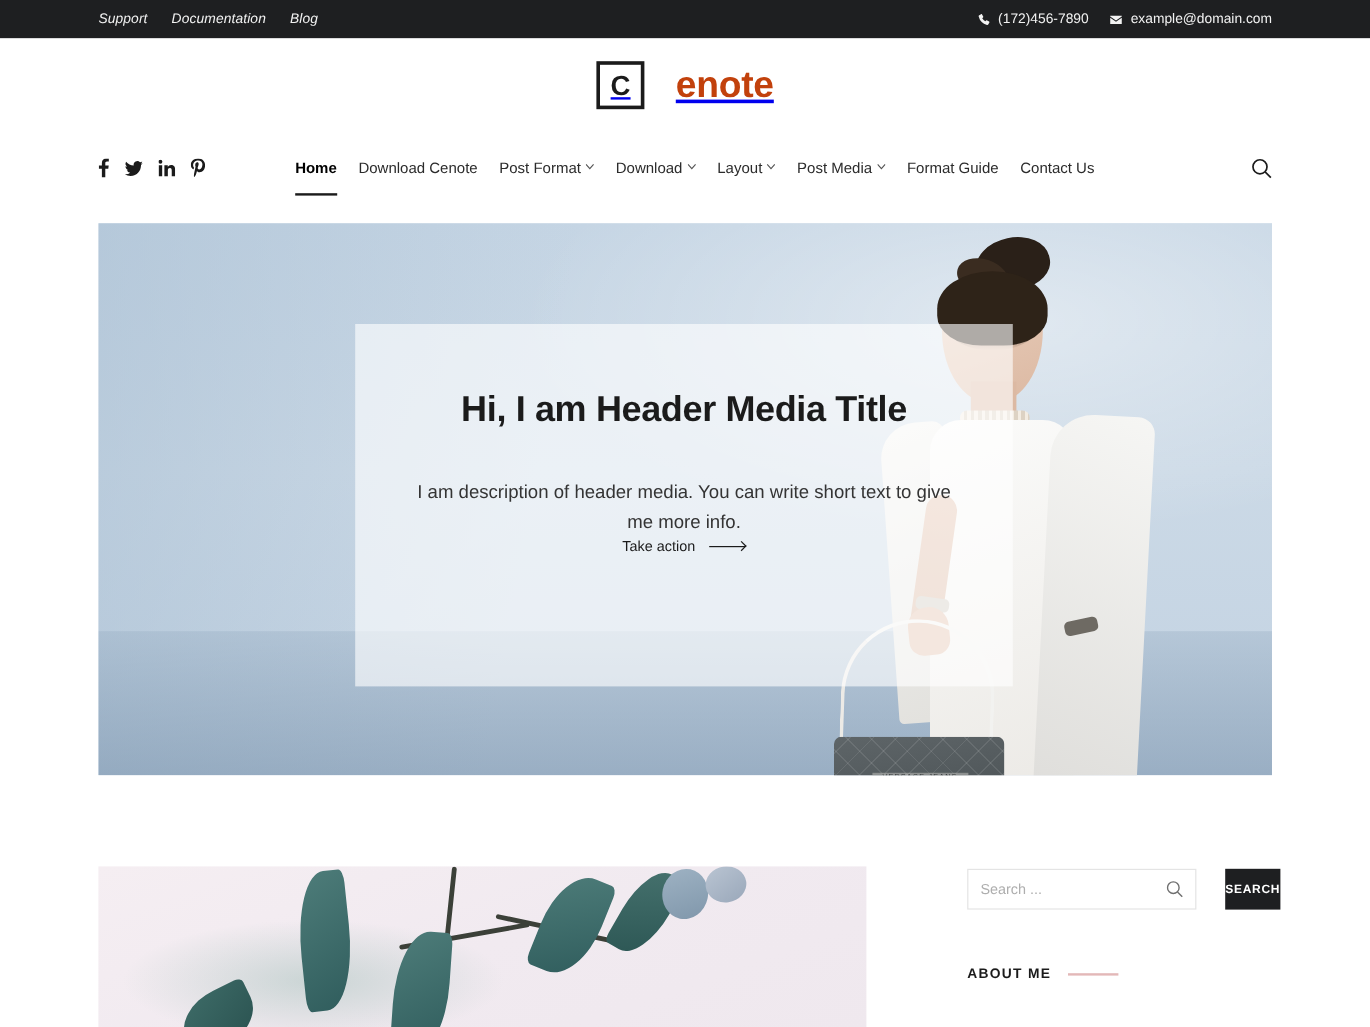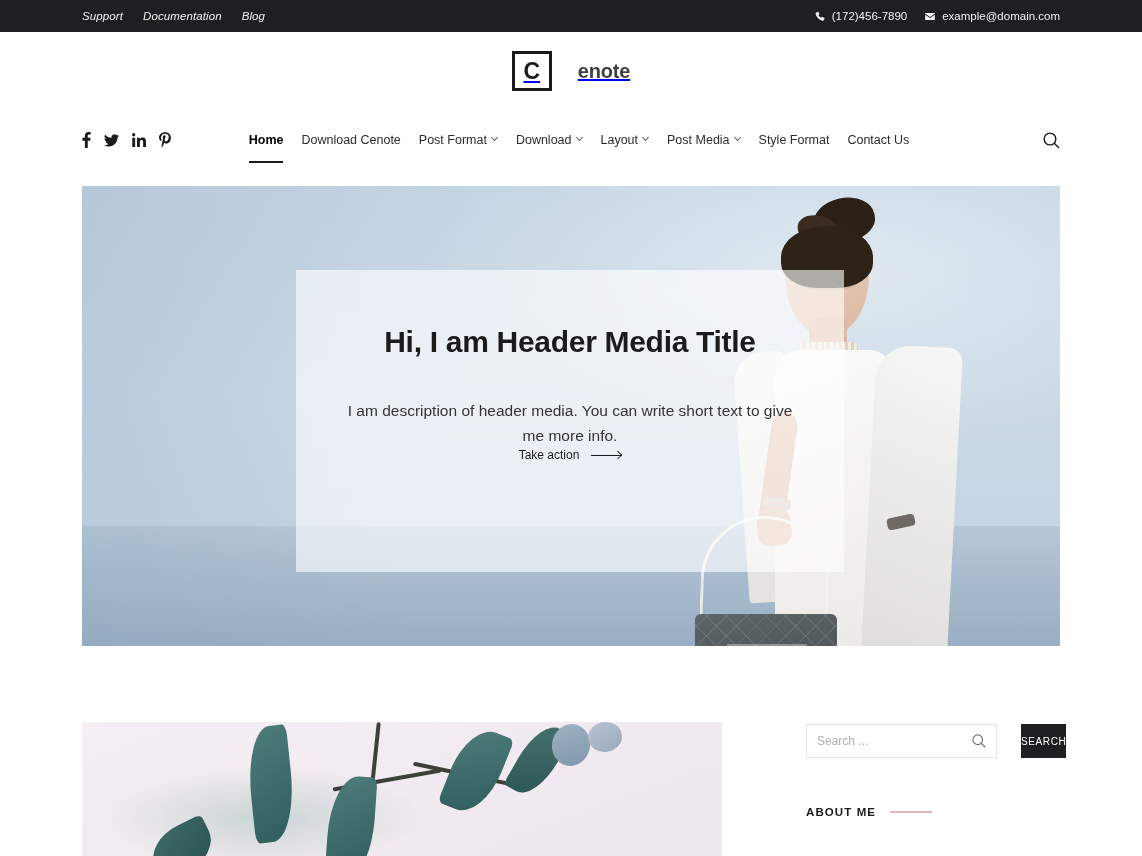--- a/index.html
+++ b/index.html
@@ -38,21 +38,21 @@
   }
   .logo { display: flex; align-items: center; }
   .logo-mark {
     width: 40px; height: 40px;
     border: 3px solid #1b1b1b;
     display: flex; align-items: center; justify-content: center;
     font-size: 23px; font-weight: 700; color: #1b1b1b;
     line-height: 1;
   }
   .logo-text {
-    font-size: 20px; font-weight: 700; color: #404040;
+    font-size: 31px; font-weight: 700; color: #c2410c;
     margin-left: 26px; letter-spacing: -.2px;
   }
 
   
   .navbar {
     height: 60px;
     display: flex;
     align-items: center;
     padding: 0 82px;
     background: #fff;
@@ -311,21 +311,21 @@
     background: transparent;
   }
   .searchbox input::placeholder { color: #aeaeae; }
   .searchbox .mag { line-height: 0; cursor: pointer; }
   .search-btn {
     width: 59px; height: 34px;
     background: #1e1f21;
     color: #fff;
     border: none;
     font-size: 10px;
-    font-weight: 400;
+    font-weight: 700;
     letter-spacing: .6px;
     cursor: pointer;
     font-family: "Liberation Sans", sans-serif;
   }
   .widget-title {
     margin-top: 48px;
     display: flex;
     align-items: center;
     gap: 14px;
     font-size: 11.5px;
@@ -444,21 +444,21 @@
     </a>
     <a class="nav-item" href="#">
       <span>Post Media</span>
       <span class="caret">
           <svg width="7" height="7" viewBox="0 0 8 8">
             <path d="M0 1.5 4 6l4-4.5-.8-.7L4 4.4.8.8z"></path>
           </svg>
         </span>
     </a>
     <a class="nav-item" href="#">
-      <span>Style Format</span>
+      <span>Format Guide</span>
     </a>
     <a class="nav-item" href="#">
       <span>Contact Us</span>
     </a>
   </div>
 
   <div class="nav-search">
     <svg width="17" height="17" viewBox="0 0 18 18">
         <circle cx="7.4" cy="7.4" r="6.2" fill="none" stroke="#1b1b1b" stroke-width="1.5"></circle>
         <line x1="11.9" y1="11.9" x2="17" y2="17" stroke="#1b1b1b" stroke-width="1.5"></line>

